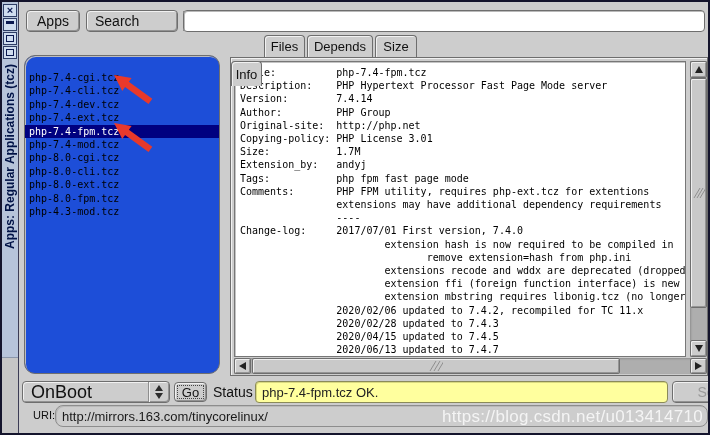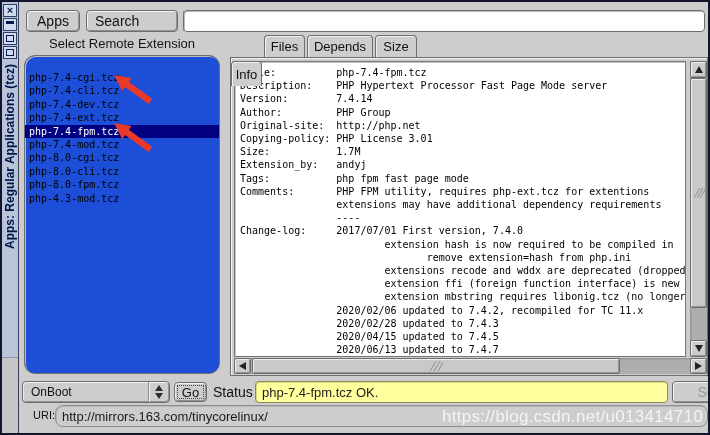--- a/index.html
+++ b/index.html
@@ -149,30 +149,30 @@
   <div class="apps-btn raised">Apps</div>
   <div class="choice raised" id="search-choice">
     <span class="txt">Search</span>
     <span class="arr">
         <i class="tri-up"></i>
         <i class="tri-dn"></i>
       </span>
   </div>
   <input id="search-input" class="sunken-white" type="text" value="" style="">
 
-  <div id="list-header" class="label13">Select Remote Extension</div>
   <div id="pkg-list">
     <div class="pkg-item">php-7.4-cgi.tcz</div>
     <div class="pkg-item">php-7.4-cli.tcz</div>
     <div class="pkg-item">php-7.4-dev.tcz</div>
     <div class="pkg-item">php-7.4-ext.tcz</div>
     <div class="pkg-item selected">php-7.4-fpm.tcz</div>
     <div class="pkg-item">php-7.4-mod.tcz</div>
     <div class="pkg-item">php-8.0-cgi.tcz</div>
     <div class="pkg-item">php-8.0-cli.tcz</div>
+    <div class="pkg-item">php-8.0-ext.tcz</div>
     <div class="pkg-item">php-8.0-fpm.tcz</div>
     <div class="pkg-item">php-4.3-mod.tcz</div>
   </div>
 
   <svg id="arrows" viewBox="0 0 710 435">
     <g fill="#e8392b">
       <path transform="translate(112,73) rotate(36)" d="M0,0 L16,8 L16,3.2 L45,3.2 L45,-3.2 L16,-3.2 L16,-8 Z"></path>
       <path transform="translate(112,121) rotate(36)" d="M0,0 L16,8 L16,3.2 L45,3.2 L45,-3.2 L16,-3.2 L16,-8 Z"></path>
     </g>
   </svg>
@@ -238,21 +238,21 @@
             <line x1="9" y1="11" x2="15" y2="1"></line>
           </g>
       </svg>
     </div>
     <div class="sb-btn" id="hsb-right">
         <i class="t-r"></i>
       </div>
   </div>
 
   <div class="choice raised" id="onboot-choice">
-    <span class="txt" style="font-size:12px">OnBoot</span>
+    <span class="txt" style="font-size:18px">OnBoot</span>
     <span class="arr">
         <i class="tri-up"></i>
         <i class="tri-dn"></i>
       </span>
   </div>
   <div class="raised" id="go-btn">Go</div>
   <div id="status-label">Status</div>
   <div id="status-field">php-7.4-fpm.tcz OK.</div>
   <div class="raised" id="set-btn">Set</div>
 

